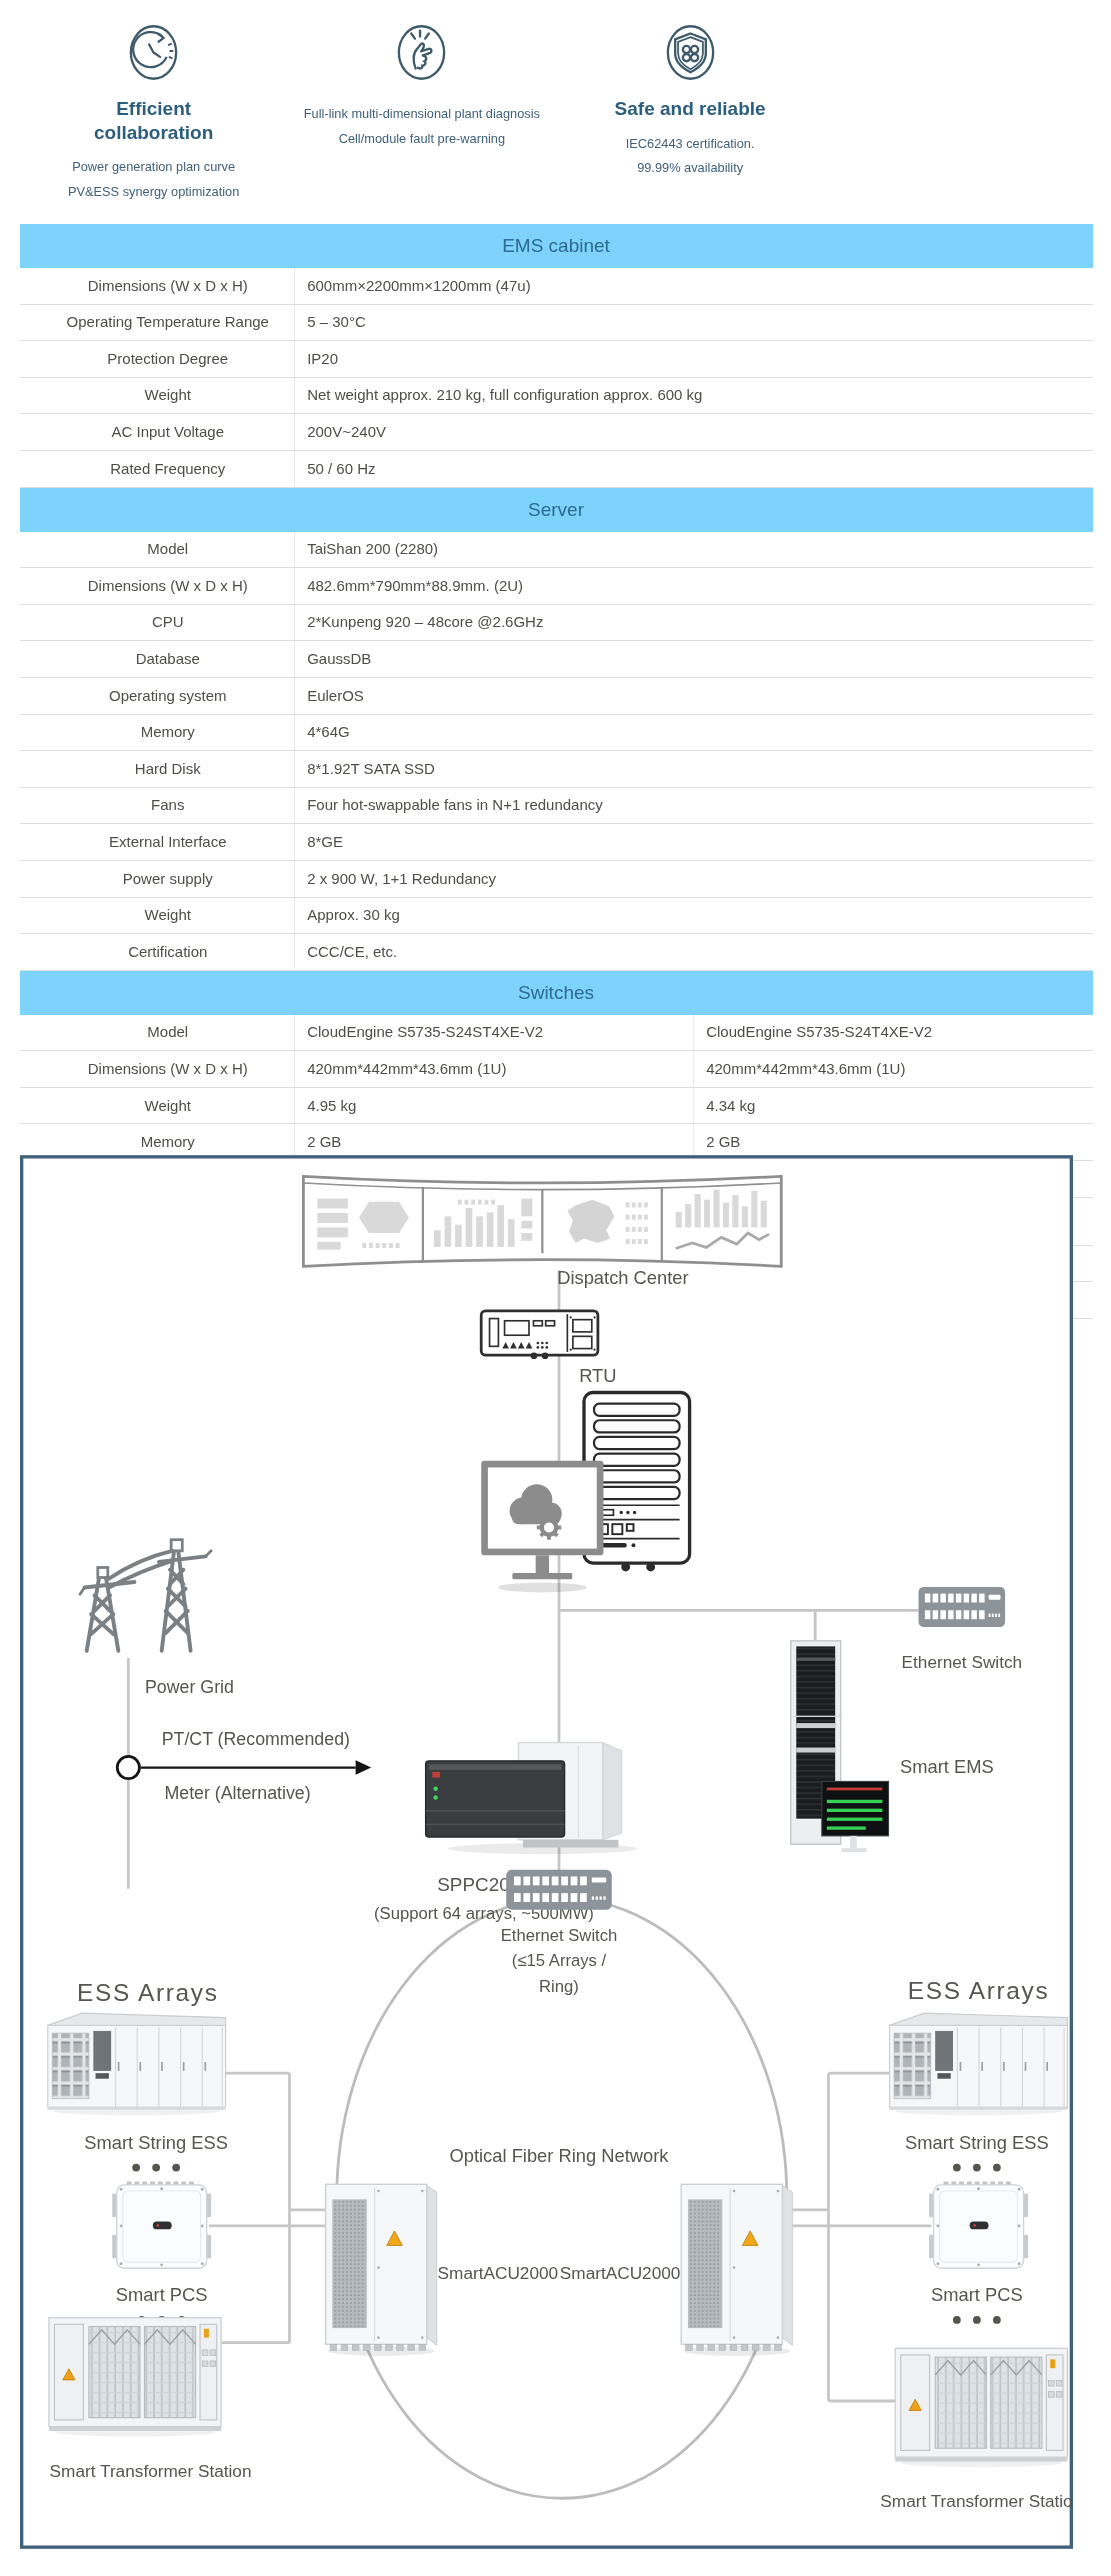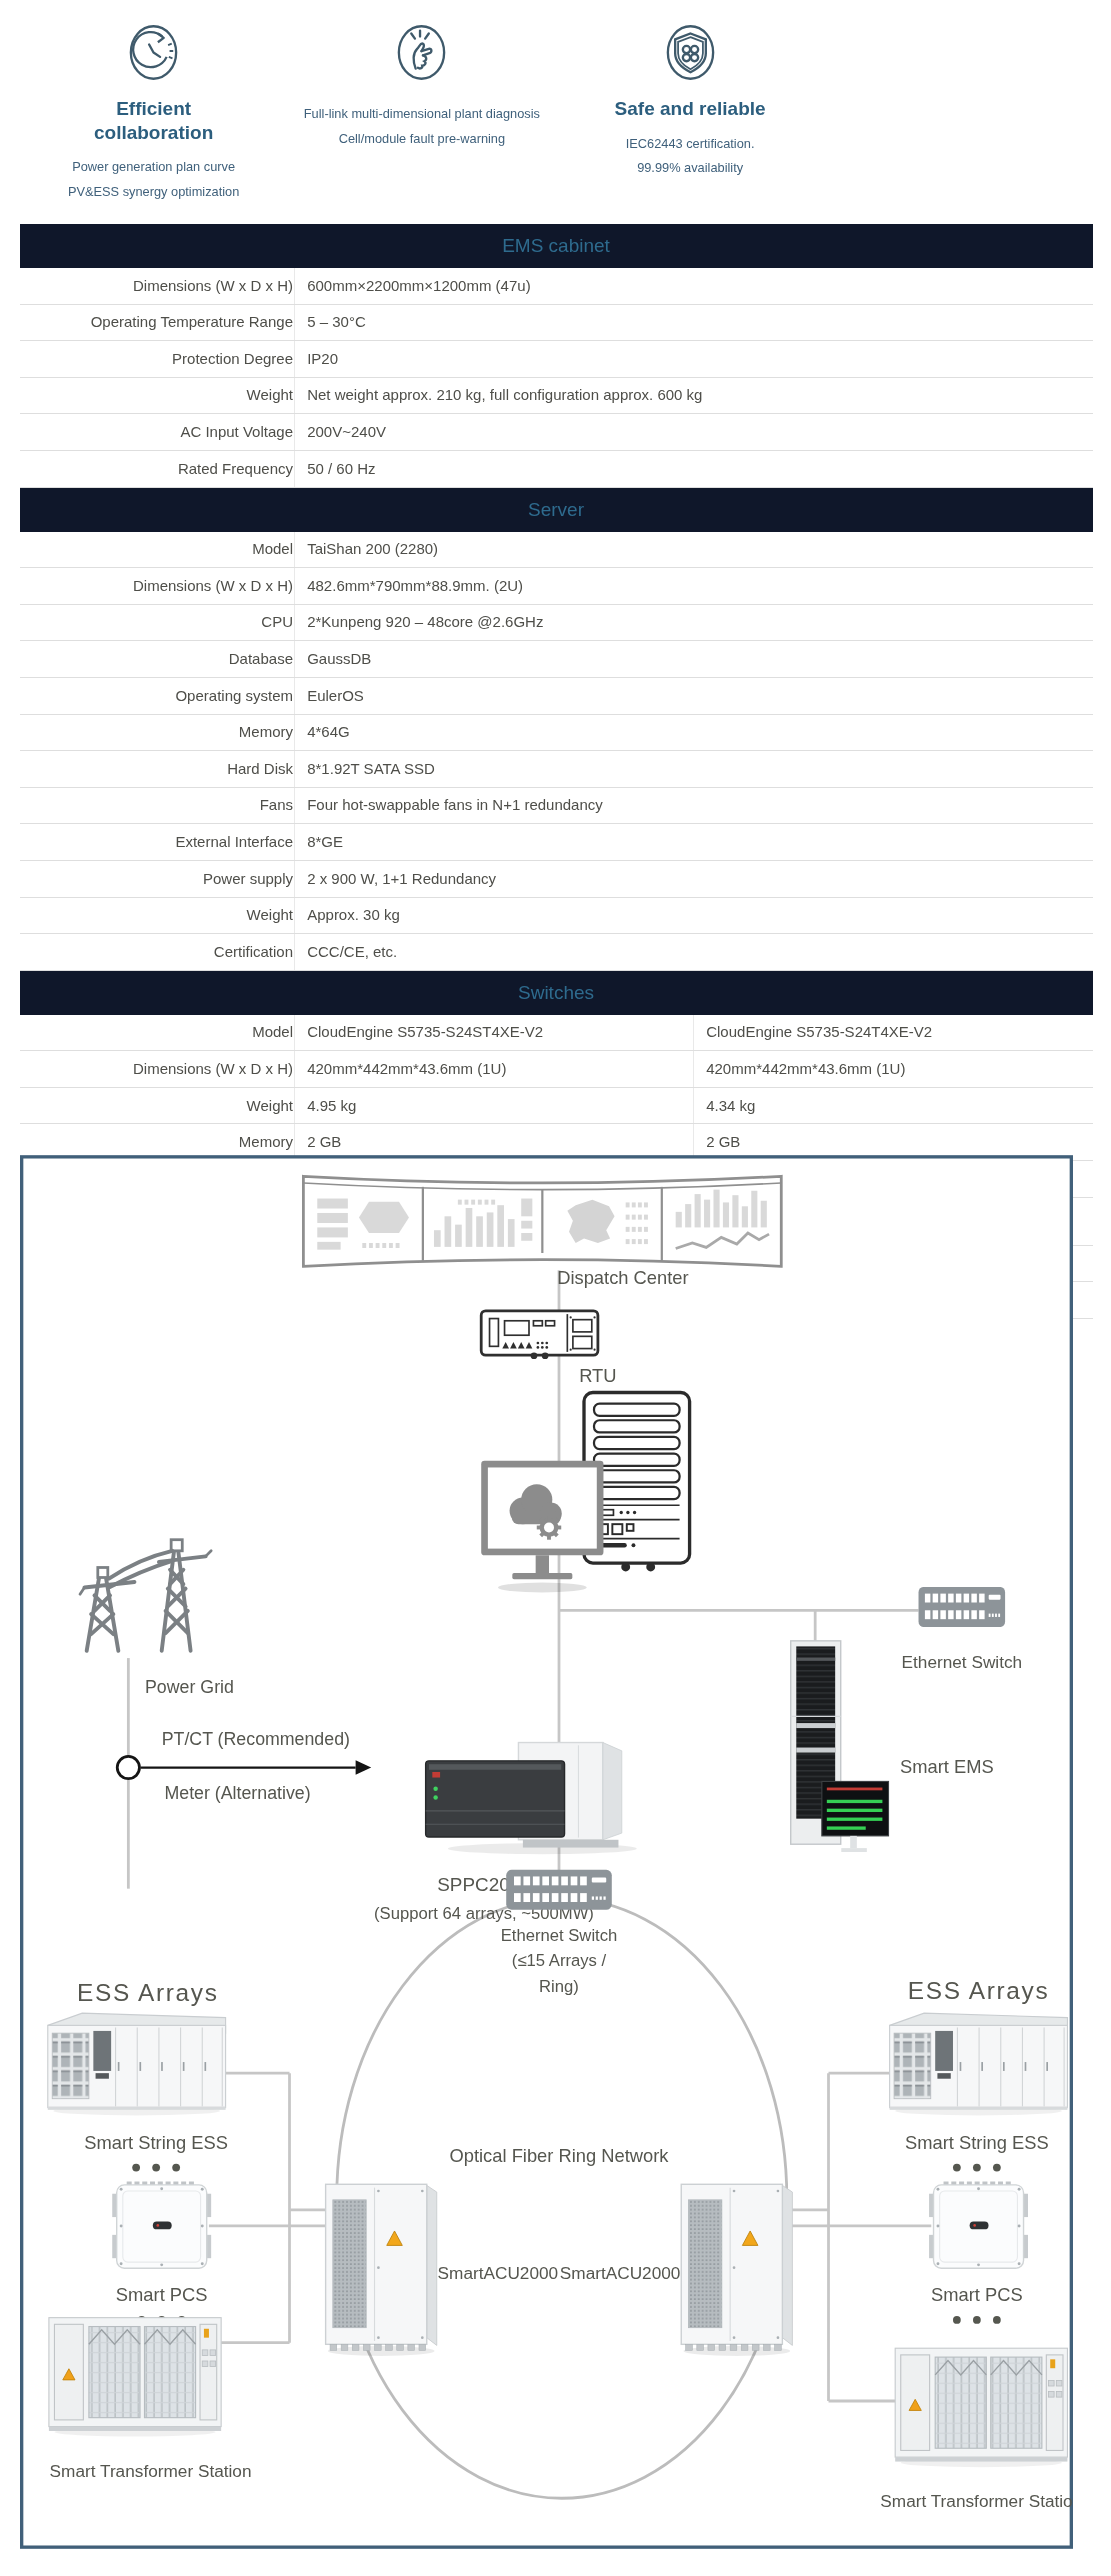--- a/index.html
+++ b/index.html
@@ -10,23 +10,23 @@
   
   .features{position:absolute;top:13.3px;left:19.5px;width:1073px;display:flex;}
   .feature{width:25%;text-align:center;}
   .feature .icn{height:78px;display:flex;align-items:center;justify-content:center;}
   .feature .icn svg{width:73px;height:73px;}
   .f-title{margin-top:5.6px;font-size:19px;font-weight:bold;color:#2c5e7e;line-height:1.25;white-space:pre-line;}
   .f-desc{margin-top:11px;font-size:12.8px;color:#3f607b;line-height:1.9;white-space:pre-line;}
   
   .tables{position:absolute;top:224px;left:19.5px;width:1073px;}
   table{width:100%;border-collapse:collapse;table-layout:fixed;}
-  th.band{height:42px;background:#0f172a;color:#2e6b8e;font-size:19px;font-weight:normal;}
+  th.band{height:42px;background:#7dd3fc;color:#2e6b8e;font-size:19px;font-weight:normal;}
   td{height:29px;font-size:15px;color:#4e4e49;border-bottom:1.1px solid #dedede;line-height:1.35;}
-  td.lab{padding-left:23px;text-align:right;}
+  td.lab{padding-left:23px;text-align:center;}
   td.val{text-align:left;padding:3.3px 12.2px;border-left:0.6px solid #e9e9e9;}
   
   .diagram{position:absolute;top:1155px;left:19.5px;}
   text{fill:#55564f;}
 </style>
 </head>
 <body>
 
 <div class="features">
   <div class="feature">

